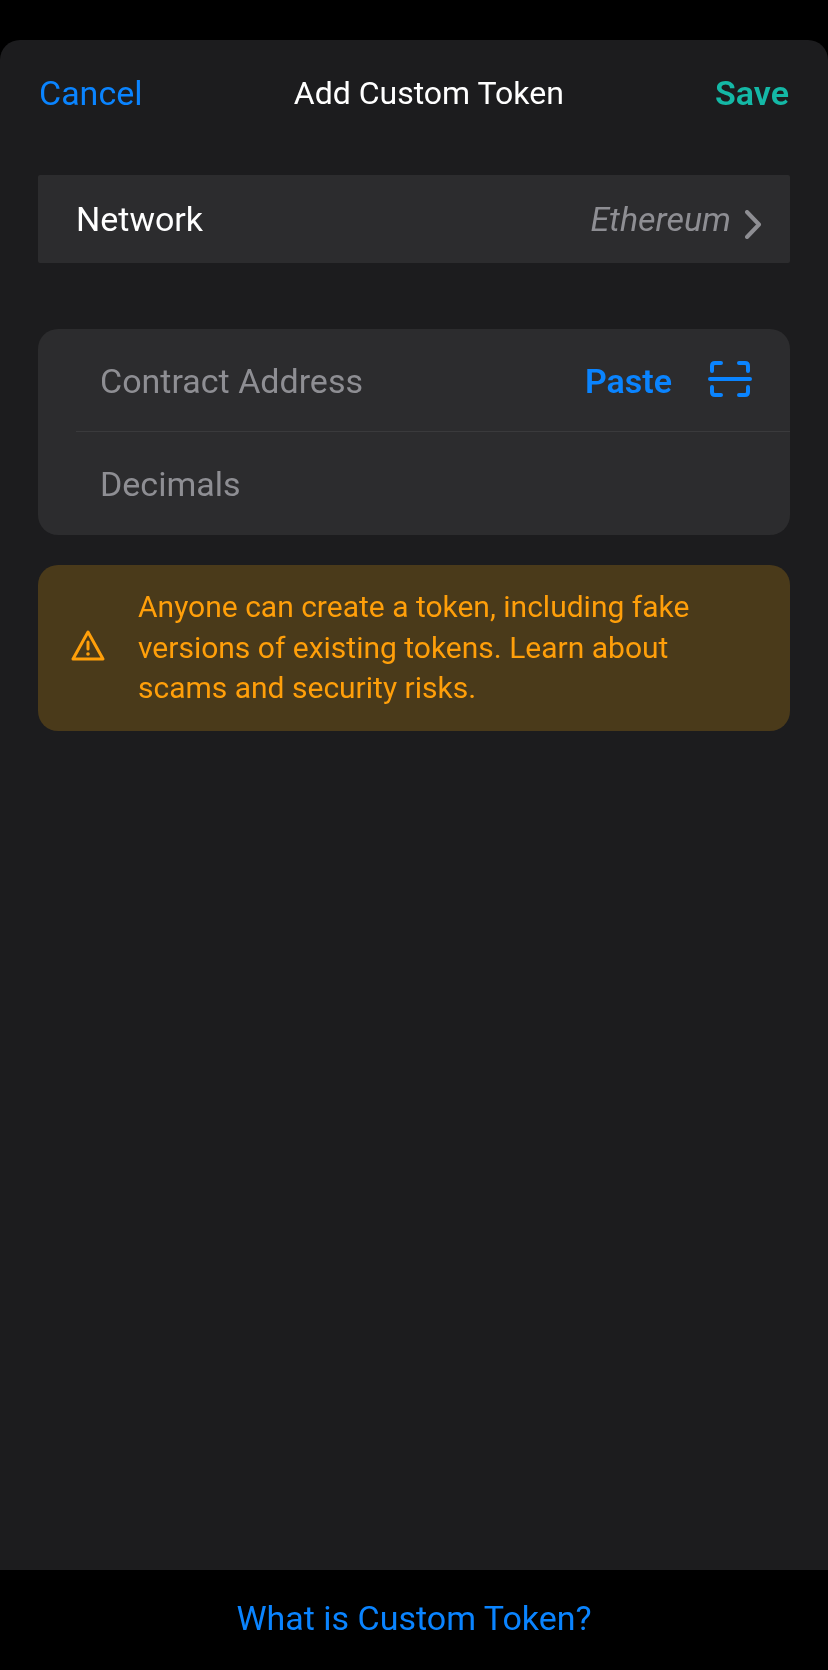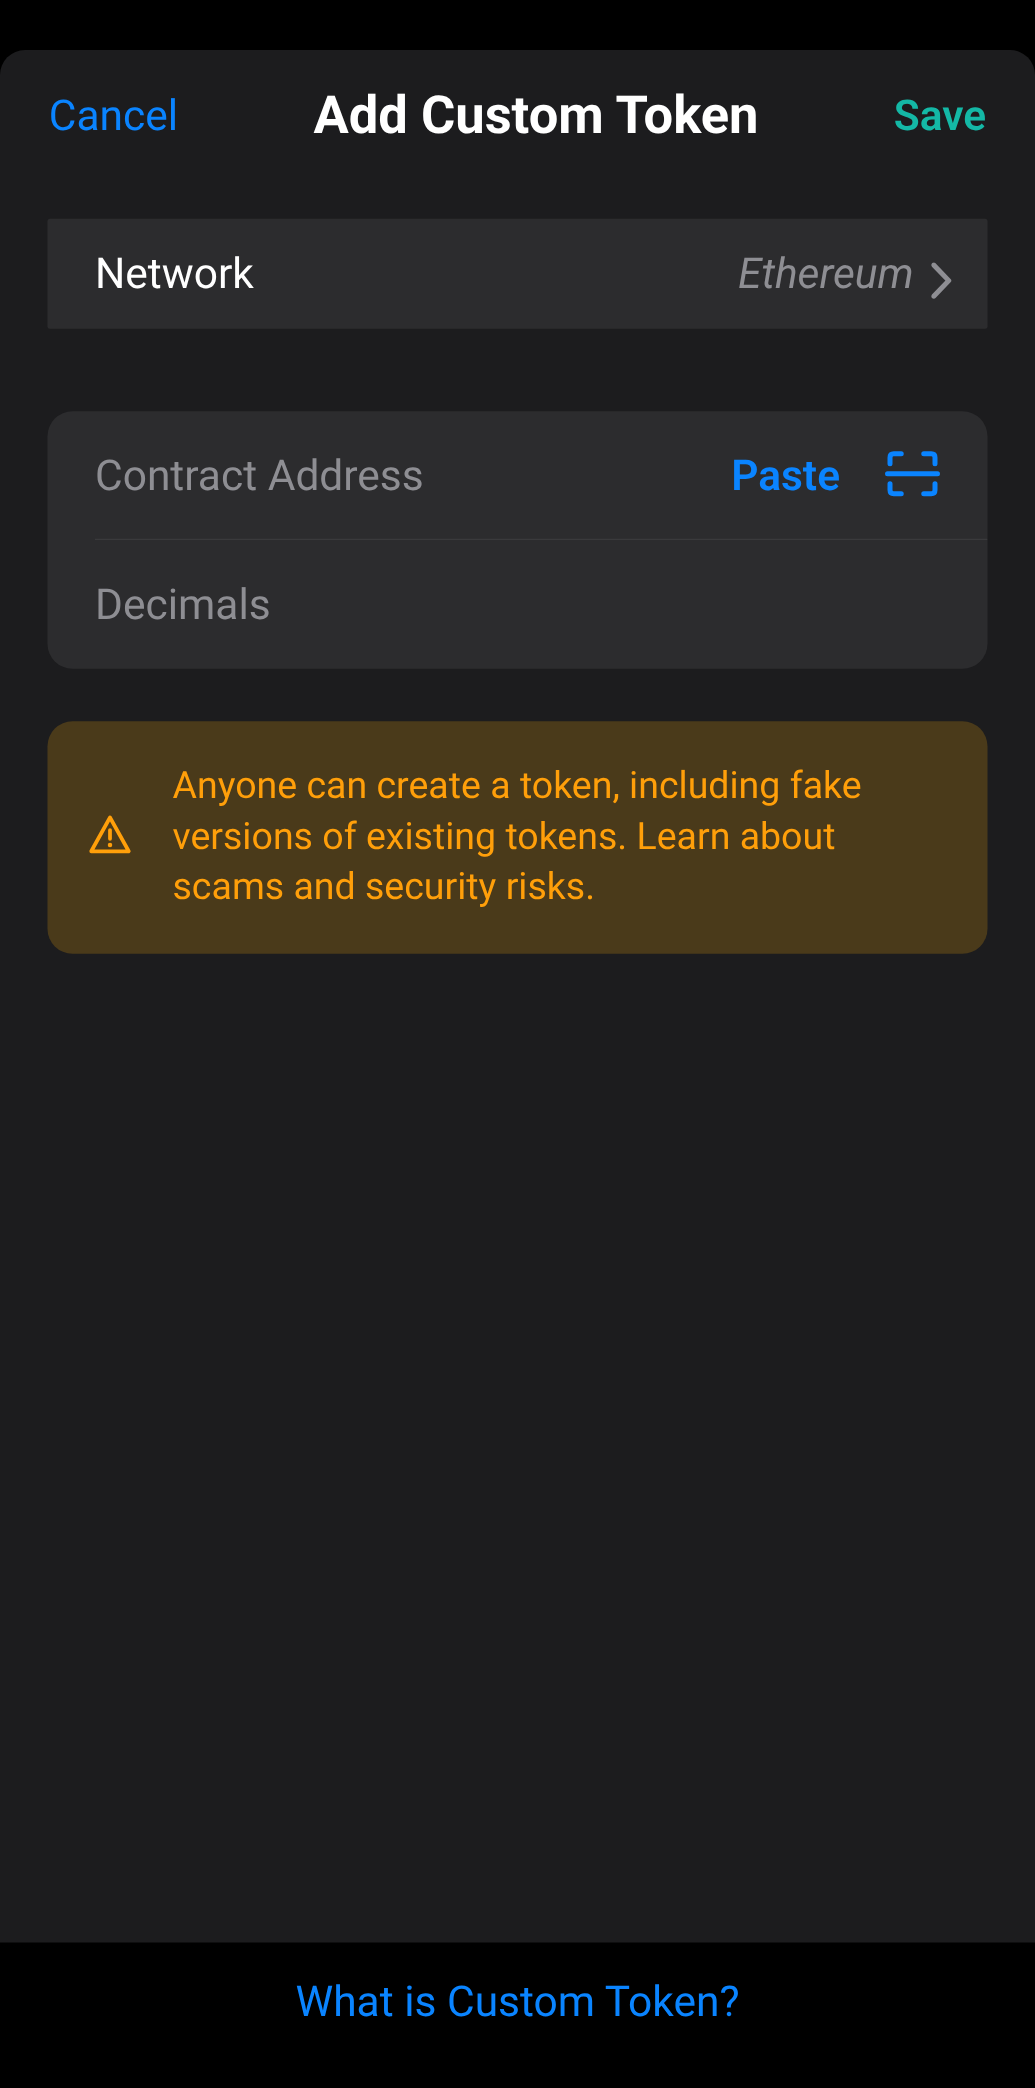--- a/index.html
+++ b/index.html
@@ -34,22 +34,22 @@
     .cancel-btn {
       color: #0a84ff;
       font-size: 34px;
       font-weight: 400;
       background: none;
       border: none;
       cursor: pointer;
     }
     .title {
       color: #ffffff;
-      font-size: 42px;
-      font-weight: 700;
+      font-size: 32px;
+      font-weight: 400;
       text-align: center;
     }
     .save-btn {
       color: #14b8a6;
       font-size: 34px;
       font-weight: 600;
       background: none;
       border: none;
       cursor: pointer;
     }
@@ -107,20 +107,21 @@
       height: 1px;
       background: #3a3a3c;
     }
     .form-input {
       flex: 1;
       background: none;
       border: none;
       color: #ffffff;
       font-size: 34px;
       outline: none;
+      margin-left: 24px;
     }
     .form-input::placeholder {
       color: #8e8e93;
     }
     .paste-btn {
       color: #0a84ff;
       font-size: 34px;
       font-weight: 600;
       background: none;
       border: none;
@@ -131,41 +132,41 @@
       display: flex;
       align-items: center;
       justify-content: center;
       background: none;
       border: none;
       cursor: pointer;
     }
     .warning-box {
       background: #4a3a1a;
       border-radius: 20px;
-      padding: 32px 32px;
-      margin-top: 42px;
+      padding: 22px 32px;
+      margin-top: 30px;
       display: flex;
       align-items: center;
       gap: 32px;
     }
     .warning-icon {
       flex-shrink: 0;
     }
     .warning-text {
       color: #ff9f0a;
       font-size: 30px;
       line-height: 1.35;
     }
     .footer {
       position: absolute;
       bottom: 0;
       left: 0;
       right: 0;
       background: #000000;
-      padding: 28px 0 48px;
+      padding: 28px 0 32px;
       text-align: center;
     }
     .footer-link {
       color: #0a84ff;
       font-size: 34px;
       background: none;
       border: none;
       cursor: pointer;
     }
   </style>

